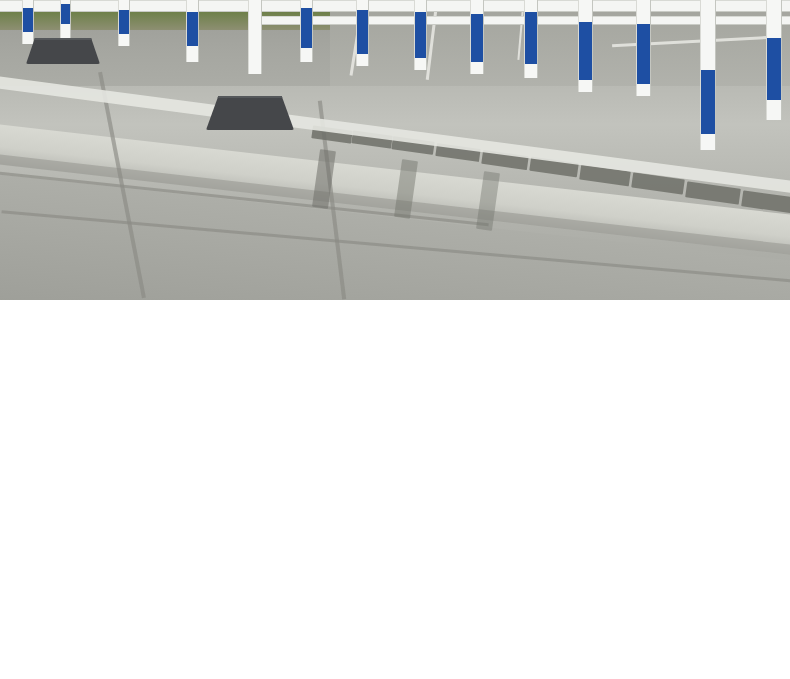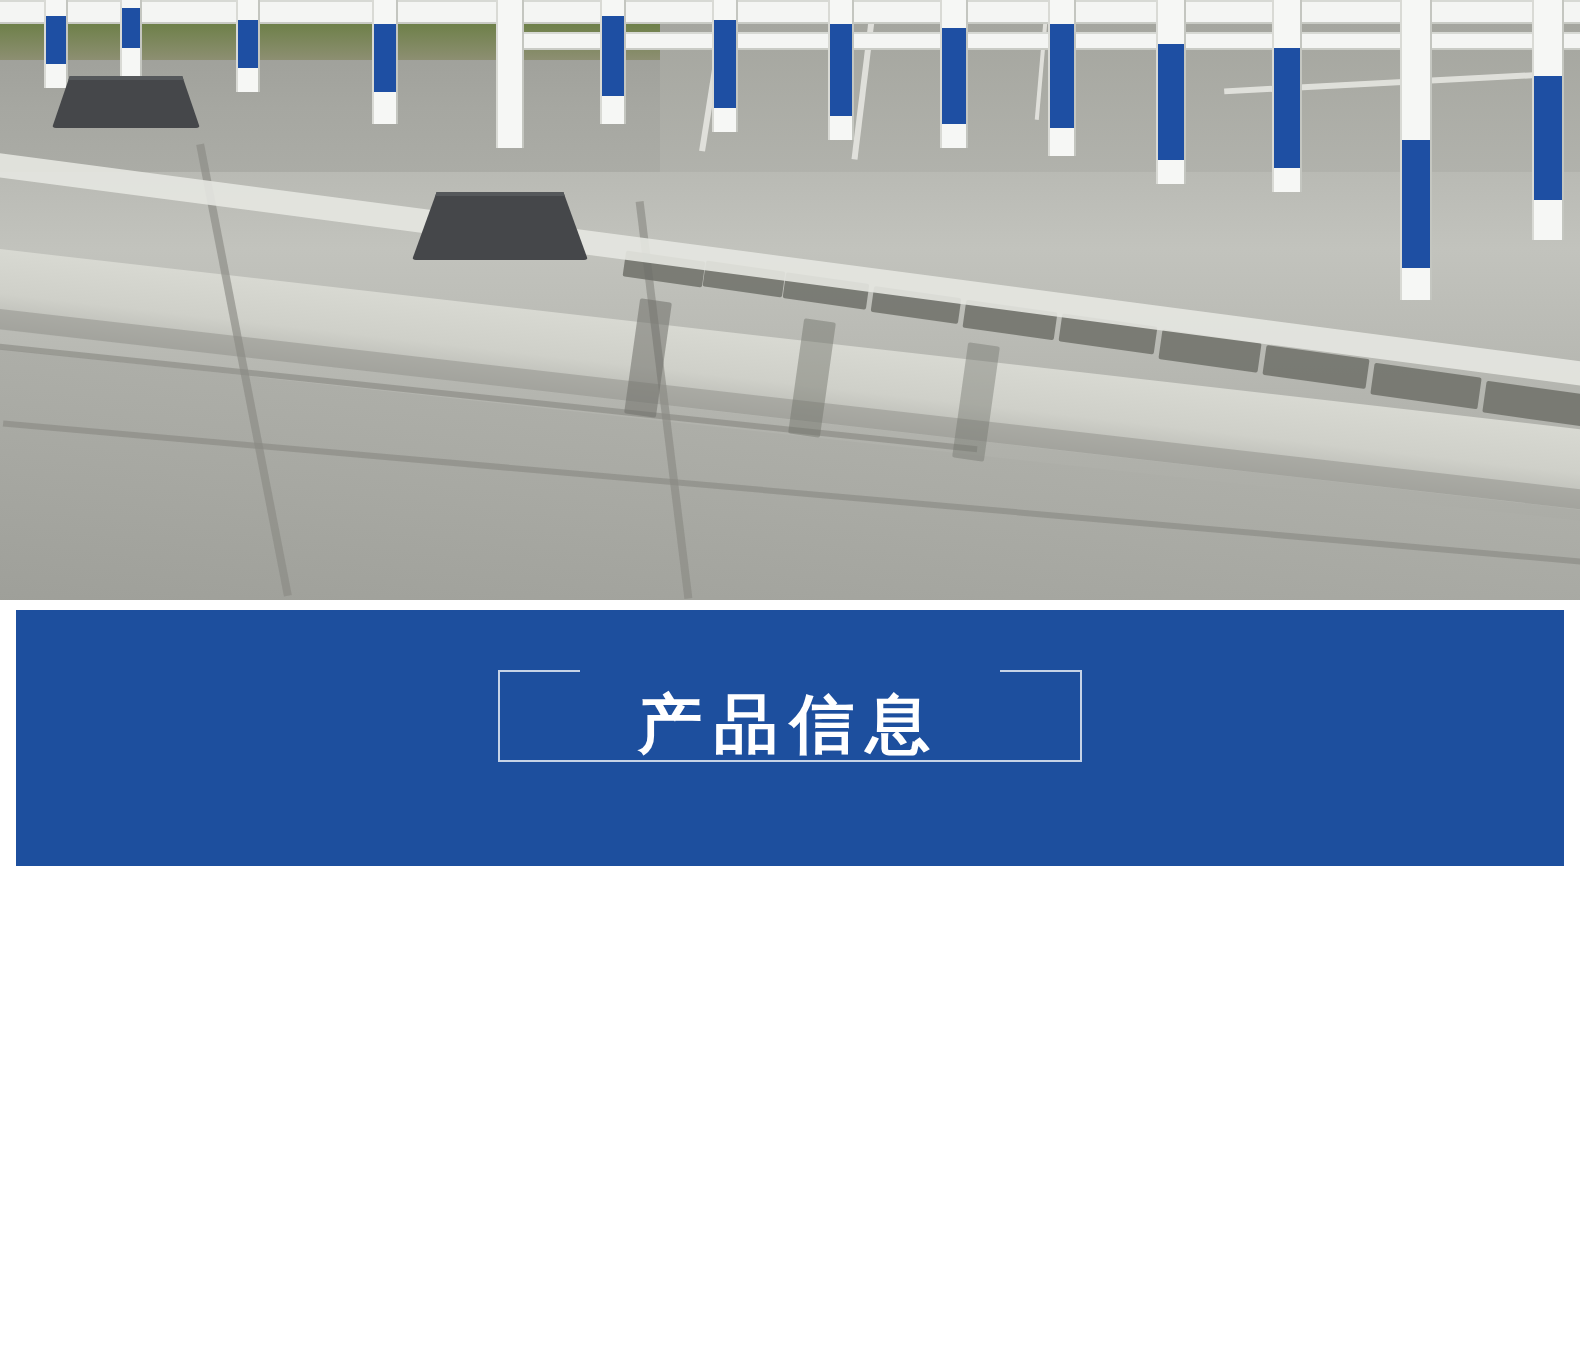--- a/index.html
+++ b/index.html
@@ -181,29 +181,20 @@
       <div class="bluestripe" style="top:70px;height:64px;"></div>
     </div>
     <div class="post" style="left:766px;top:0;width:14px;height:120px;">
       <div class="bluestripe" style="top:38px;height:62px;"></div>
     </div>
 
     <div class="base" style="left:26px;top:38px;width:74px;height:26px;clip-path:polygon(12% 0,88% 0,100% 100%,0 100%);"></div>
     <div class="base" style="left:206px;top:96px;width:88px;height:34px;clip-path:polygon(14% 0,86% 0,100% 100%,0 100%);"></div>
   </div>
 
-  <div class="banner">
-    <div class="banner-inner">
-      <div class="banner-sub-wrap">
-        <div class="banner-mask"></div>
-        <span class="banner-sub">PRODUCT INFORMATION</span>
-      </div>
-    </div>
-    <div class="banner-title-over">产品信息</div>
-  </div>
 
   <div class="diagram">
 
     
     
     
     
     
 
     

